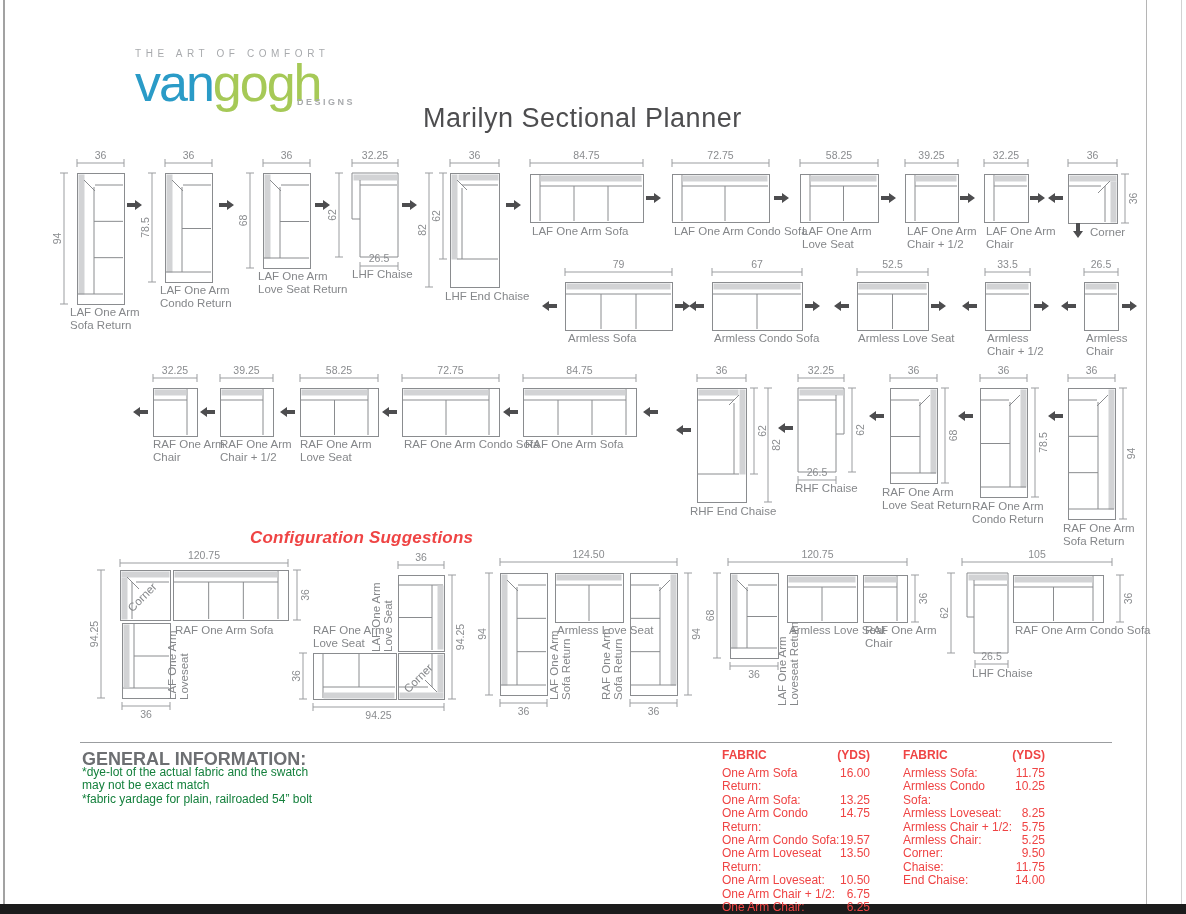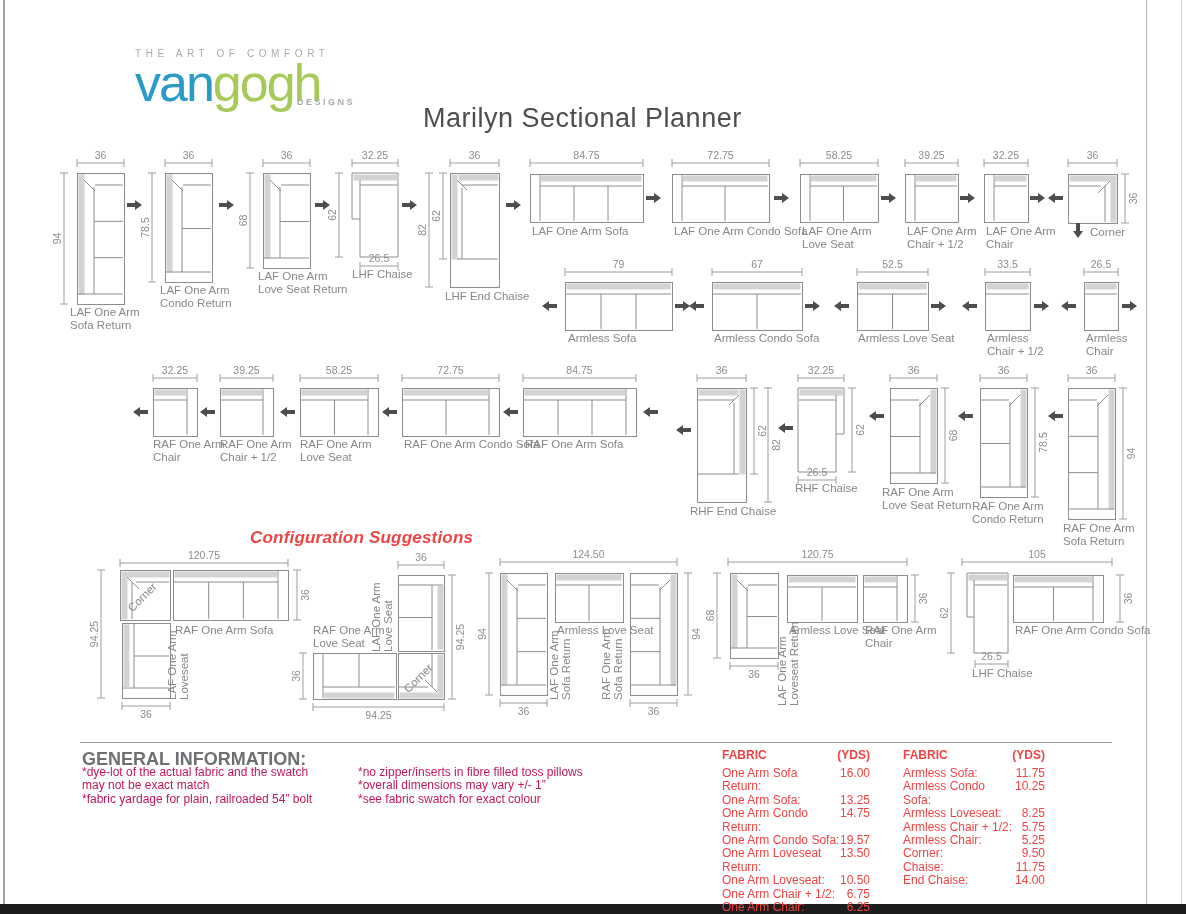--- a/index.html
+++ b/index.html
@@ -15,21 +15,21 @@
   .logo .van{color:#2a9bc7;}
   .logo .gogh{color:#a6c957;}
   .logo .designs{position:absolute;left:162px;top:49px;font-size:9px;letter-spacing:2.5px;color:#a8aaad;font-weight:bold;}
   .title{position:absolute;left:423px;top:103px;margin:0;font-size:27px;font-weight:400;
          color:#4d4d4f;letter-spacing:0.5px;}
   .config-title{position:absolute;left:250px;top:528px;font-size:17px;font-weight:bold;
          font-style:italic;color:#ef4444;letter-spacing:0.2px;}
   #diagram{position:absolute;left:0;top:0;pointer-events:none;font-family:"Liberation Sans",sans-serif;}
   .rule{position:absolute;left:80px;top:742px;width:1032px;height:1px;background:#9b9da0;}
   .gi-head{position:absolute;left:82px;top:749px;font-size:18px;font-weight:bold;color:#6d6f72;}
-  .gi-col{position:absolute;top:766px;font-size:12px;color:#be185d;line-height:13.4px;}
+  .gi-col{position:absolute;top:766px;font-size:12px;color:#15803d;line-height:13.4px;}
   .gi-col1{left:82px;}
   .gi-col2{left:358px;}
   .fabric{position:absolute;top:748px;font-size:12px;color:#ef4444;}
   .t1{left:722px;width:148px;}
   .t2{left:903px;width:142px;}
   .fab-head{display:flex;justify-content:space-between;font-weight:bold;margin-bottom:5px;}
   .frow{display:flex;justify-content:space-between;line-height:13.4px;}
   .footer{position:absolute;left:82px;top:846px;font-size:12px;color:#58595b;}
 </style>
 </head>
@@ -910,25 +910,20 @@
     </svg>
 
   <div class="rule"></div>
 
   <div class="gi-head">GENERAL INFORMATION:</div>
   <div class="gi-col gi-col1" id="gi-col1">
       <div>*dye-lot of the actual fabric and the swatch</div>
       <div> may not be exact match</div>
       <div>*fabric yardage for plain, railroaded 54” bolt</div>
     </div>
-  <div class="gi-col gi-col2" id="gi-col2">
-      <div>*no zipper/inserts in fibre filled toss pillows</div>
-      <div>*overall dimensions may vary +/- 1”</div>
-      <div>*see fabric swatch for exact colour</div>
-    </div>
 
   <div class="fabric t1">
     <div class="fab-head">
       <span>FABRIC</span>
       <span>(YDS)</span>
     </div>
     <div id="fab1rows">
         <div class="frow">
           <span>One Arm Sofa Return:</span>
           <span>16.00</span>

